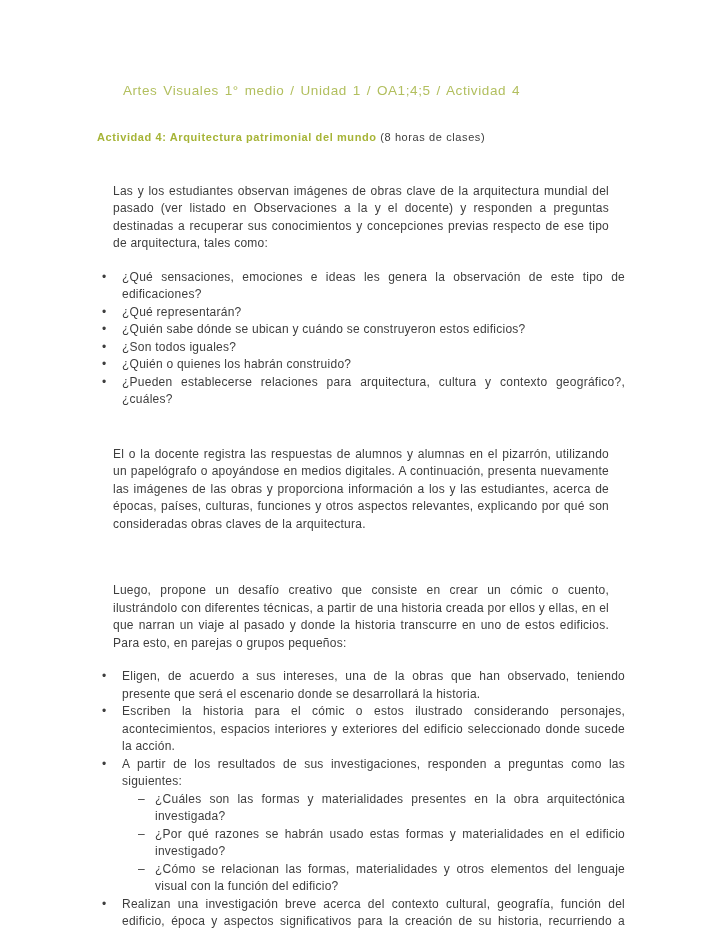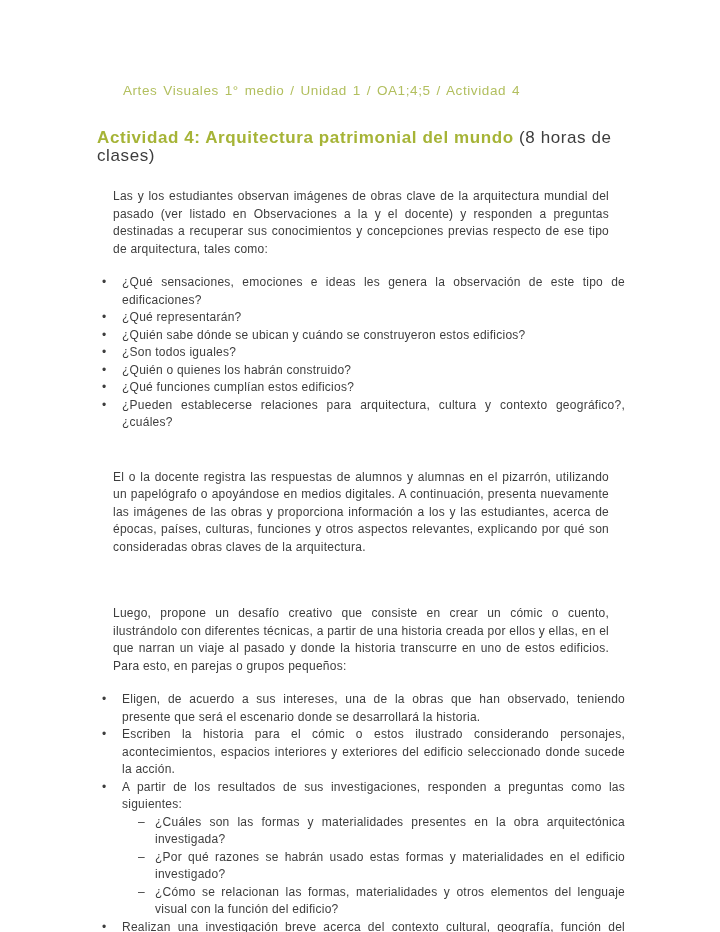--- a/index.html
+++ b/index.html
@@ -19,22 +19,22 @@
     word-spacing:1.5px;
     color:#b2bf5e;
   }
   .content{
     position:absolute;top:129px;left:97px;width:528px;
     font-size:12px;line-height:17.5px;
     letter-spacing:0.25px;
     color:#3d3d3d;
   }
   .activity-heading{
-    margin:0 0 24px 0;
-    font-size:17px;
+    margin:0 0 36px 0;
+    font-size:11px;
     letter-spacing:0.6px;
   }
   .activity-heading .heading-green{
     font-weight:bold;
     color:#a6b437;
   }
   .activity-heading .heading-duration{
     color:#3d3d3d;
   }
   p{margin:16px;text-align:justify;}
@@ -73,21 +73,20 @@
     </div>
 
     <p>Las y los estudiantes observan imágenes de obras clave de la arquitectura mundial del pasado (ver listado en Observaciones a la y el docente) y responden a preguntas destinadas a recuperar sus conocimientos y concepciones previas respecto de ese tipo de arquitectura, tales como:</p>
 
     <ul class="questions-list">
       <li class="bullet">¿Qué sensaciones, emociones e ideas les genera la observación de este tipo de edificaciones?</li>
       <li class="bullet">¿Qué representarán?</li>
       <li class="bullet">¿Quién sabe dónde se ubican y cuándo se construyeron estos edificios?</li>
       <li class="bullet">¿Son todos iguales?</li>
       <li class="bullet">¿Quién o quienes los habrán construido?</li>
-      <li class="bullet">¿Qué funciones cumplían estos edificios?</li>
       <li class="bullet">¿Pueden establecerse relaciones para arquitectura, cultura y contexto geográfico?, ¿cuáles?</li>
     </ul>
 
     <div class="spacer-lg"></div>
 
     <p>El o la docente registra las respuestas de alumnos y alumnas en el pizarrón, utilizando un papelógrafo o apoyándose en medios digitales. A continuación, presenta nuevamente las imágenes de las obras y proporciona información a los y las estudiantes, acerca de épocas, países, culturas, funciones y otros aspectos relevantes, explicando por qué son consideradas obras claves de la arquitectura.</p>
 
     <div class="spacer-md"></div>
 
     <p>Luego, propone un desafío creativo que consiste en crear un cómic o cuento, ilustrándolo con diferentes técnicas, a partir de una historia creada por ellos y ellas, en el que narran un viaje al pasado y donde la historia transcurre en uno de estos edificios. Para esto, en parejas o grupos pequeños:</p>

